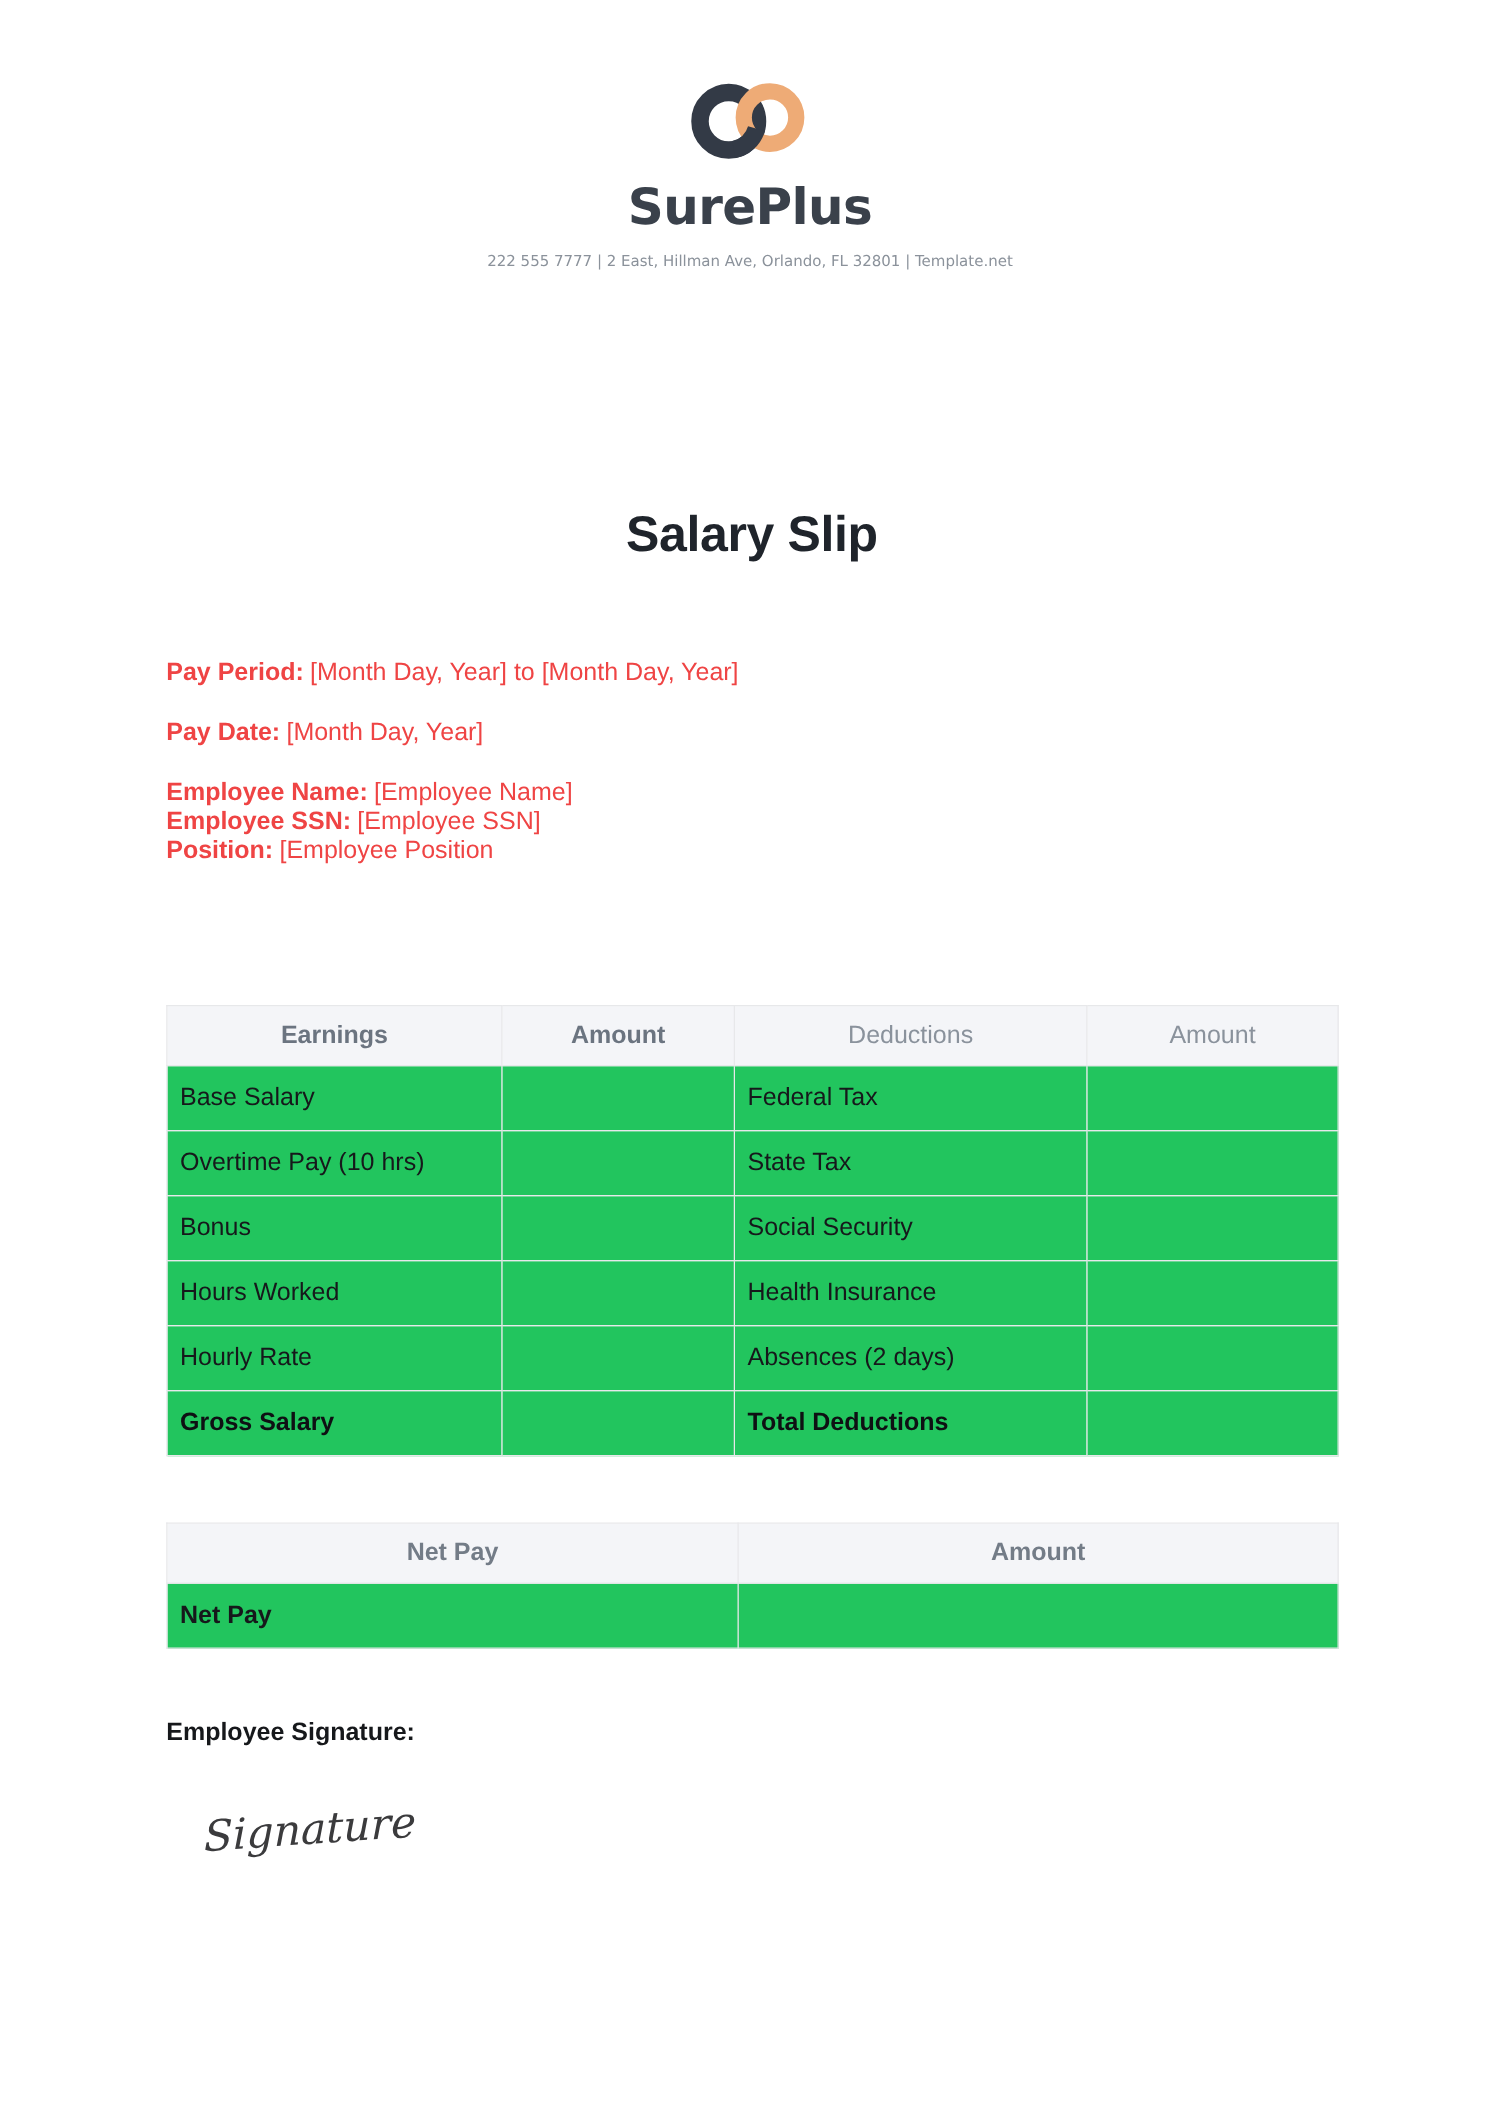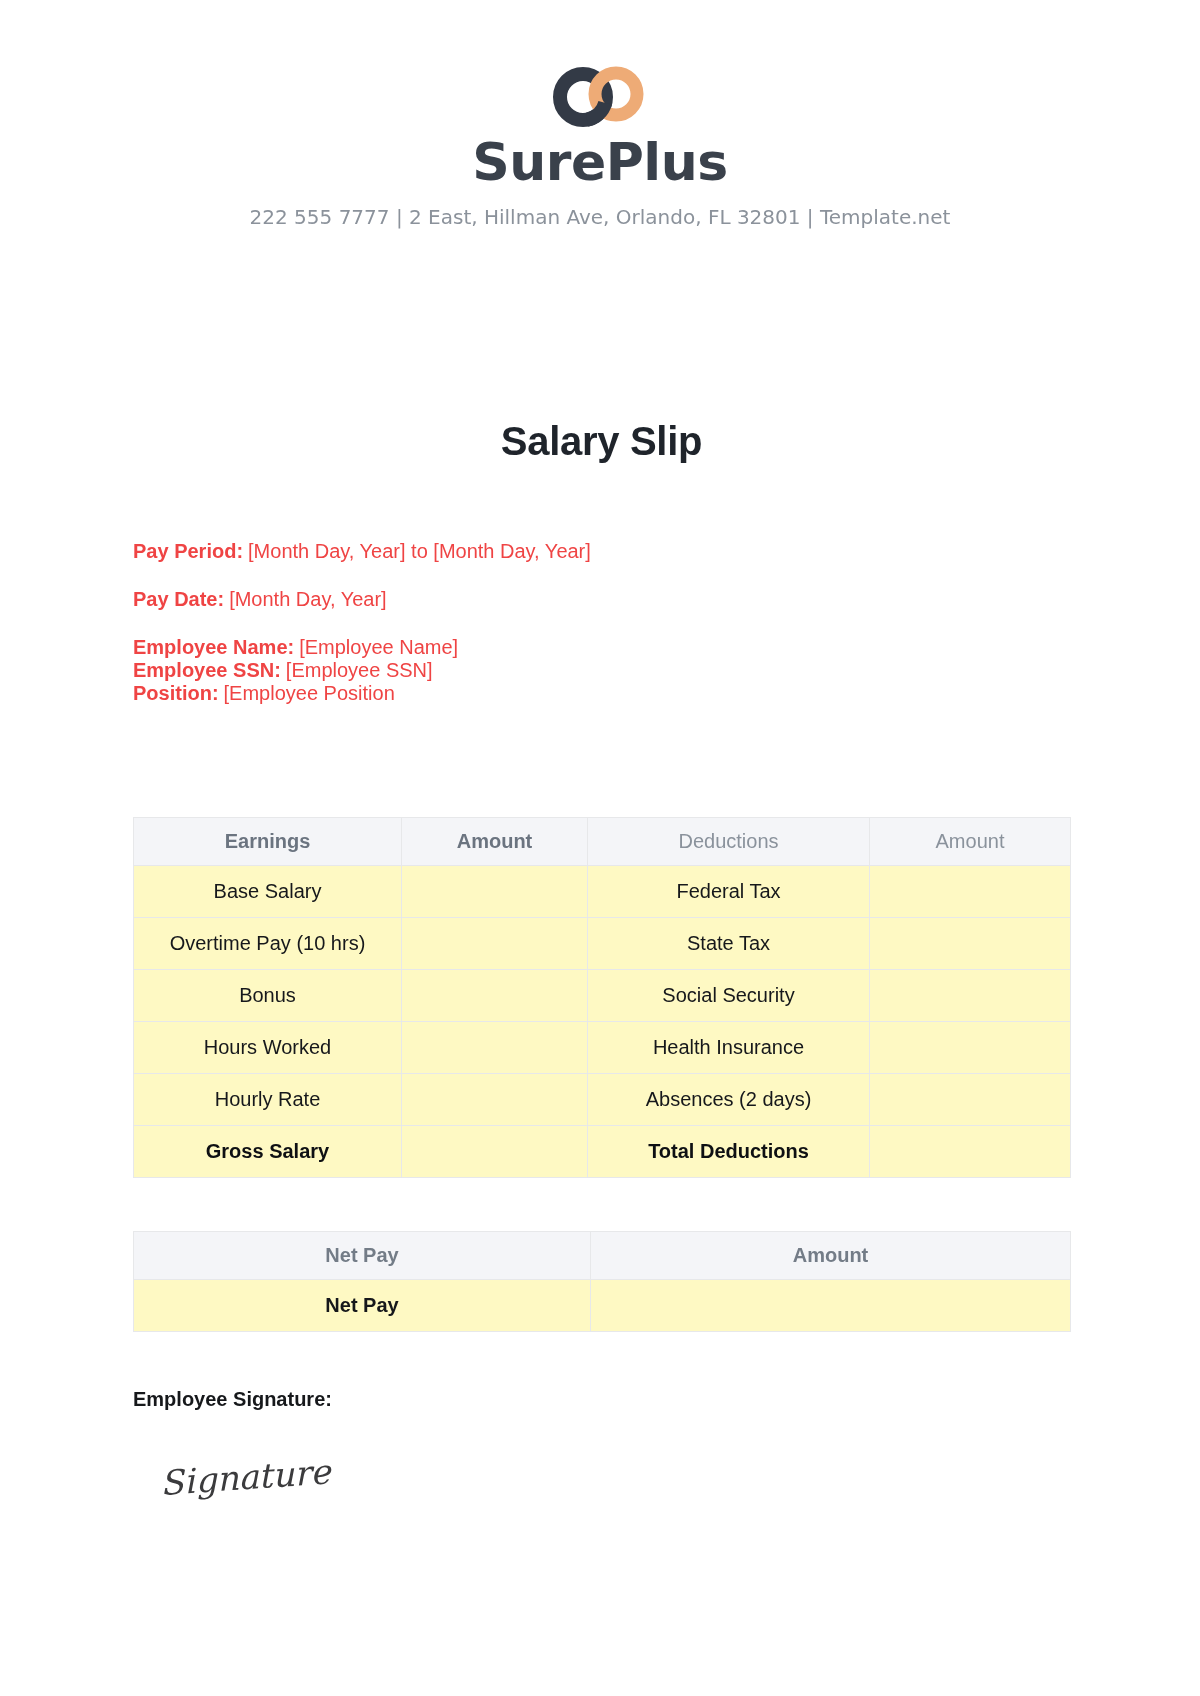--- a/index.html
+++ b/index.html
@@ -9,28 +9,29 @@
     font-family:"Liberation Sans","DejaVu Sans",sans-serif;
     color:#16181b;
     overflow:hidden;
   }
   .page { width:1200px; height:1696px; background:#fff; }
 
   
   .brand-header { text-align:center; padding-top:64px; }
   .logo-wrap { display:inline-block; line-height:0; }
   .brand-name {
+    margin-top:10px;
     font-family:"DejaVu Sans","Liberation Sans",sans-serif;
-    font-size:52px; font-weight:600; letter-spacing:-0.5px;
+    font-size:40px; font-weight:600; letter-spacing:-0.5px;
     color:#3a414b;
   }
   .brand-contact {
     margin-top:13px;
     font-family:"DejaVu Sans","Liberation Sans",sans-serif;
-    font-size:20px; color:#8b929b;
+    font-size:12px; color:#8b929b;
   }
 
   
   .content { padding:0 130px 0 133px; }
 
   .doc-title {
     margin-top:190px;
     text-align:center;
     font-size:40px; line-height:44px; font-weight:700;
     color:#1f242b;
@@ -40,21 +41,21 @@
   .fields { margin-top:77px; }
   .field { font-size:20px; line-height:23px; color:#ef4444; }
   .field .lbl { font-weight:700; margin-right:5px; }
   .field.gap-lg { margin-top:25px; }
   .field.gap-sm { }
 
   
   table { border-collapse:collapse; table-layout:fixed; width:937px; }
   th, td { border:1px solid #e7e8ea; font-size:20px; padding:0 10px; }
   thead th { background:#f4f5f8; height:48px; text-align:center; }
-  tbody td { height:52px; text-align:center; background:#fef9c3; }
+  tbody td { height:52px; text-align:left; background:#22c55e; }
   th.hb { color:#6b7480; font-weight:700; }
   th.hl { color:#8a929c; font-weight:400;margin-top:12px; }
   .total-row td { font-weight:700; color:#0e1013; }
 
   .main-table { margin-top:112px;padding-left:48px; }
   .net-table  { margin-top:53px; }
   .net-table thead th { color:#737c87; font-weight:700; }
   .net-table tbody td.net-label { font-weight:700; }
 
   

